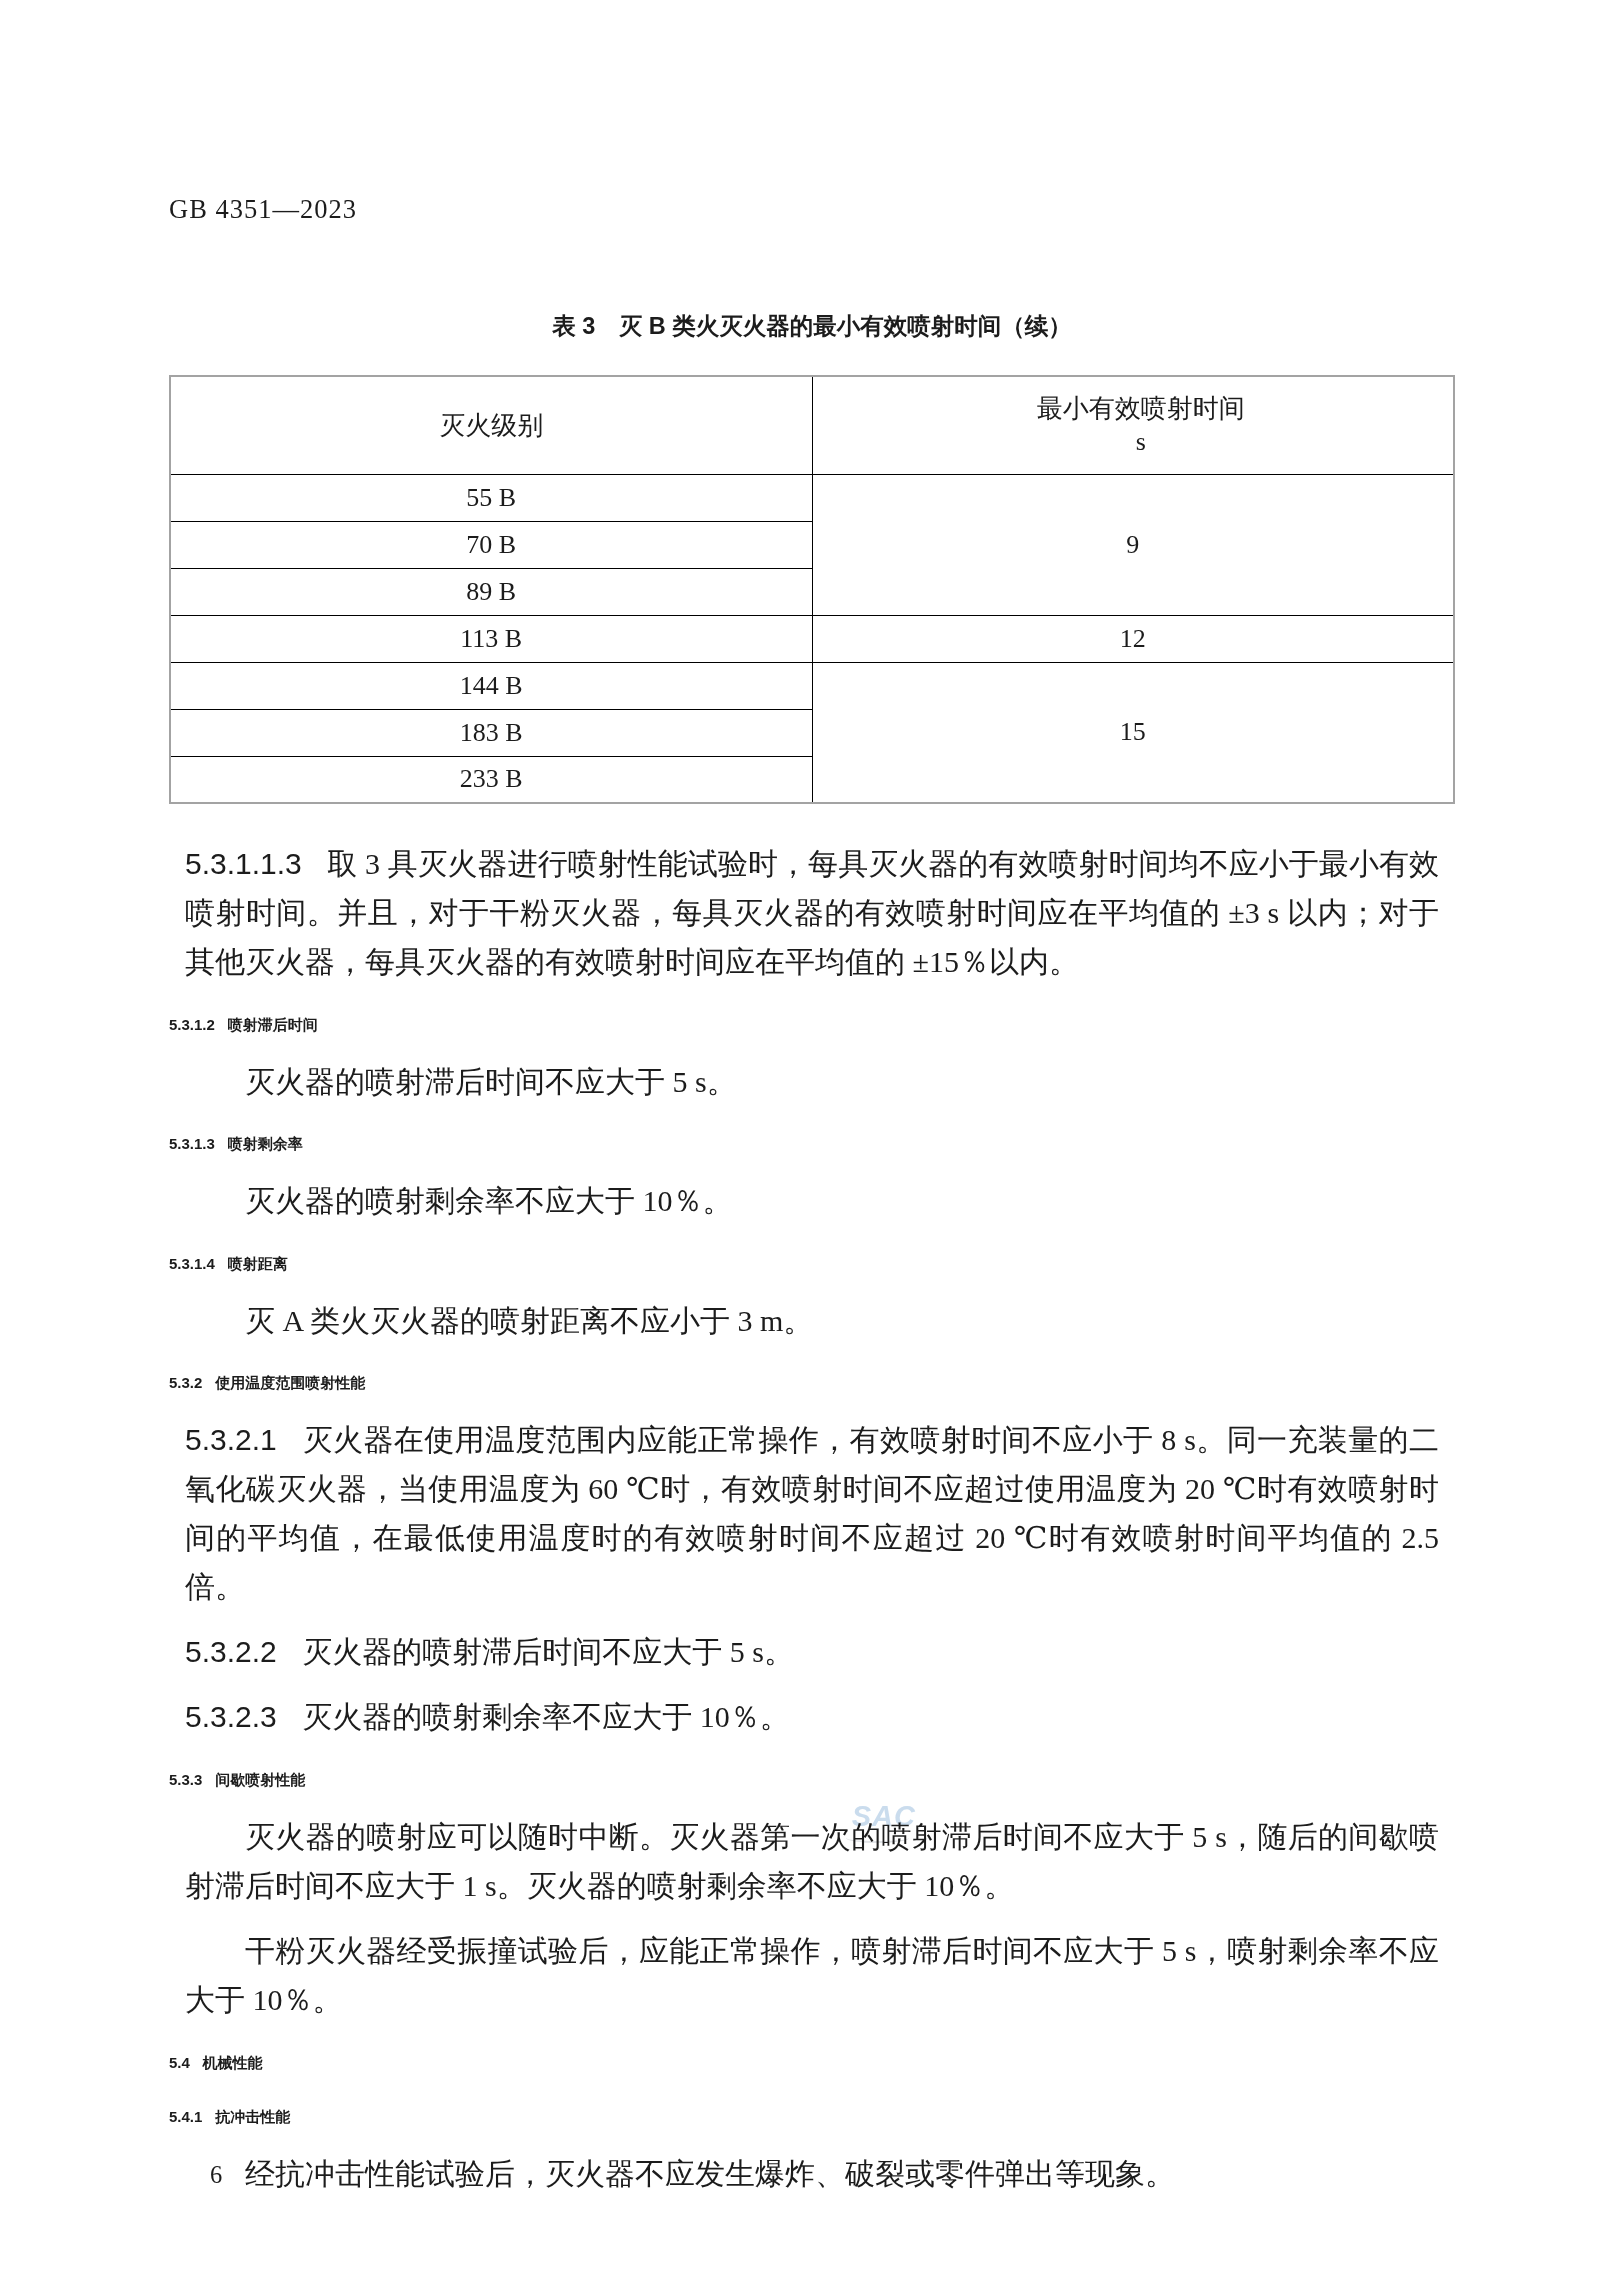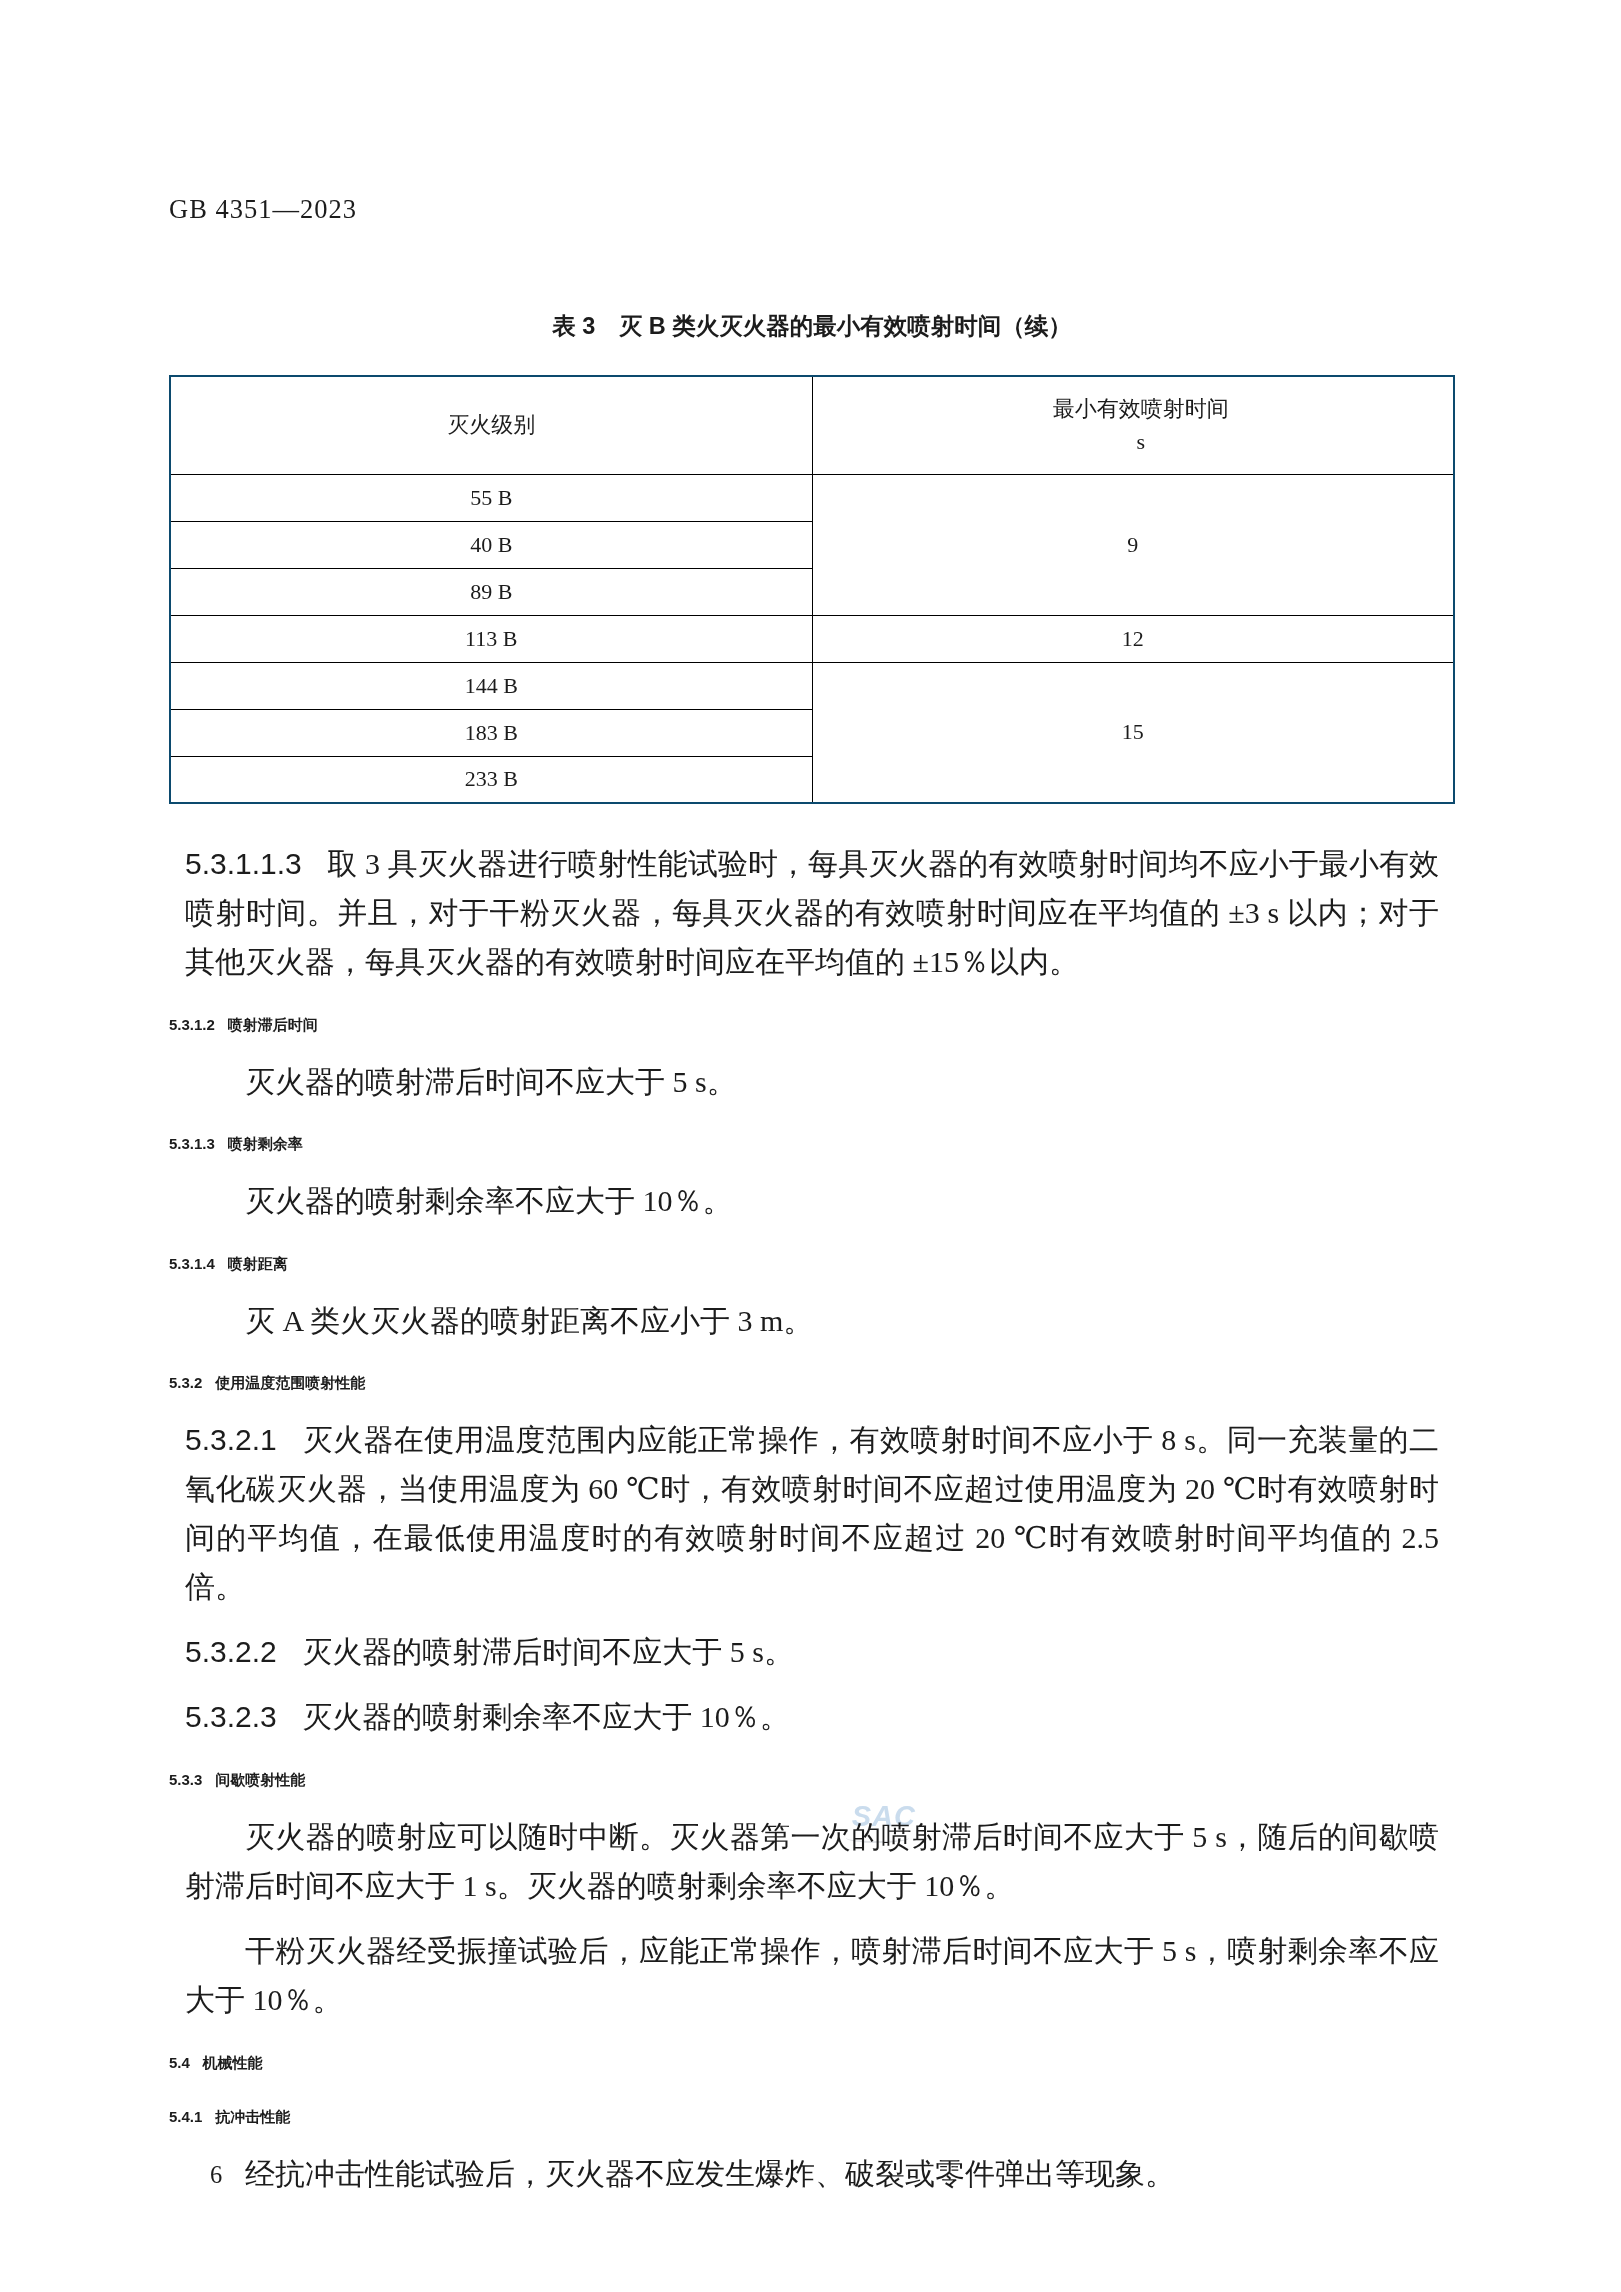--- a/index.html
+++ b/index.html
@@ -32,22 +32,22 @@
     text-align: center;
     font-size: 23.5px;
     line-height: 31px;
     font-weight: bold;
     font-family: "Liberation Sans", "DejaVu Sans", sans-serif;
   }
   table.gb-table {
     margin-top: 33px;
     width: 100%;
     border-collapse: collapse;
-    border: 2px solid #0c4a6e;
-    font-size: 22px;
+    border: 2px solid #a3a3a3;
+    font-size: 26px;
   }
   table.gb-table th, table.gb-table td {
     border: 1px solid #000;
     text-align: center;
     vertical-align: middle;
     font-weight: normal;
     padding: 0;
   }
   table.gb-table thead th { height: 98px; }
   table.gb-table td { height: 47px; }
@@ -136,21 +136,21 @@
             <span class="th-line">s</span>
           </th>
         </tr>
       </thead>
       <tbody>
         <tr>
           <td>55 B</td>
           <td rowspan="3">9</td>
         </tr>
         <tr>
-          <td>40 B</td>
+          <td>70 B</td>
         </tr>
         <tr>
           <td>89 B</td>
         </tr>
         <tr>
           <td>113 B</td>
           <td>12</td>
         </tr>
         <tr>
           <td>144 B</td>

